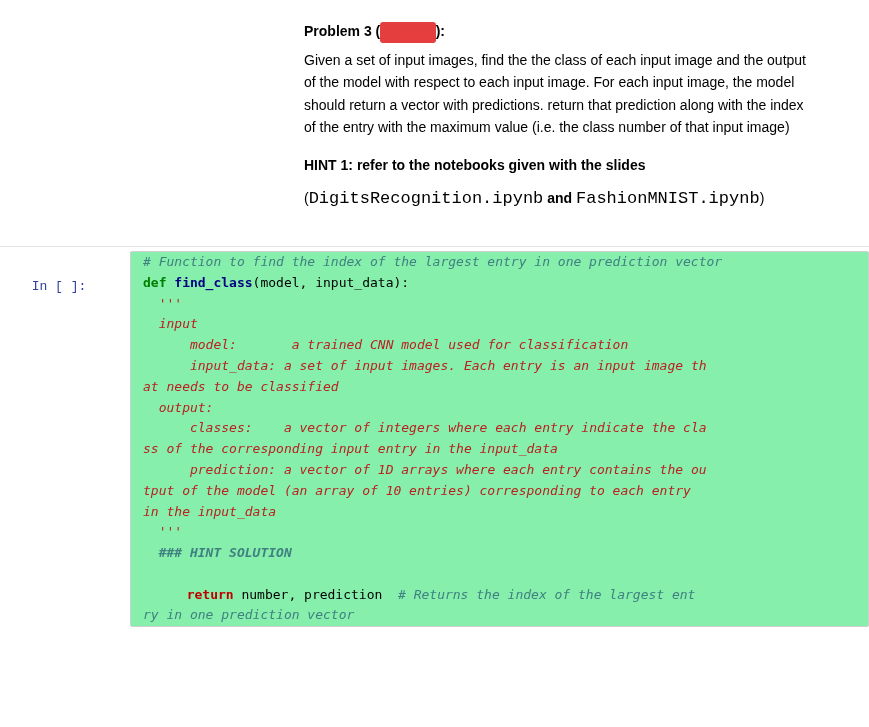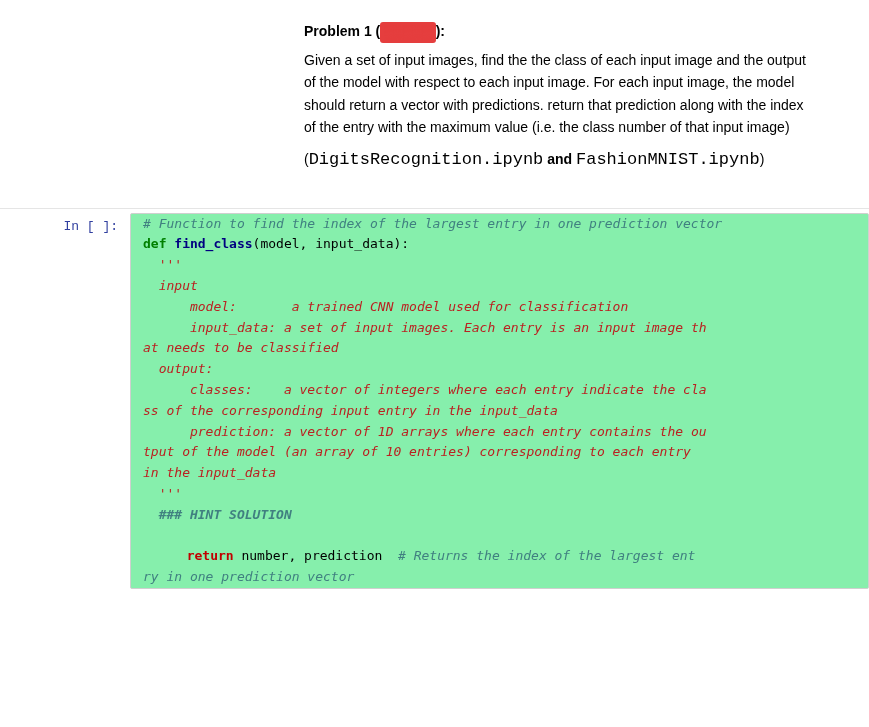--- a/index.html
+++ b/index.html
@@ -74,27 +74,28 @@
     .code-cell-wrapper {
       display: flex;
       align-items: flex-start;
       padding: 4px 0;
       border-top: 1px solid #e5e5e5;
     }
 
     .cell-label {
       width: 130px;
       min-width: 130px;
-      text-align: right;
+      text-align: center;
       padding-right: 12px;
       padding-top: 6px;
       font-family: 'Courier New', Courier, monospace;
       font-size: 13px;
       color: #303f9f;
       flex-shrink: 0;
+      margin-top: 22px;
     }
 
     .code-area {
       flex: 1;
       background: #86efac;
       border: 1px solid #cfcfcf;
       border-radius: 2px;
       padding: 0 12px;
       font-family: 'Courier New', Courier, monospace;
       font-size: 13px;
@@ -125,23 +126,24 @@
     }
   </style>
 </head>
 <body>
 
 <div class="notebook-container">
 
   <div class="text-cell">
     <div class="text-cell-area">
       <p class="problem-heading">
-        <span>Problem 1 (</span><span class="redacted">▓▓▓▓▓</span><span>):</span>
+        <span>Problem 3 (</span><span class="redacted">▓▓▓▓▓</span><span>):</span>
       </p>
       <p>Given a set of input images, find the the class of each input image and the output of the model with respect to each input image. For each input image, the model should return a vector with predictions. return that prediction along with the index of the entry with the maximum value (i.e. the class number of that input image)</p>
+      <p class="hint-heading">HINT 1: refer to the notebooks given with the slides</p>
       <p class="hint-text">
         (<code class="inline">DigitsRecognition.ipynb</code><strong> and </strong><code class="inline">FashionMNIST.ipynb</code><span>)</span>
       </p>
     </div>
   </div>
 
   <div class="code-cell-wrapper">
     <div class="cell-label">In [ ]:</div>
     <div class="code-area">
       <pre><span class="comment"># Function to find the index of the largest entry in one prediction vector</span>

